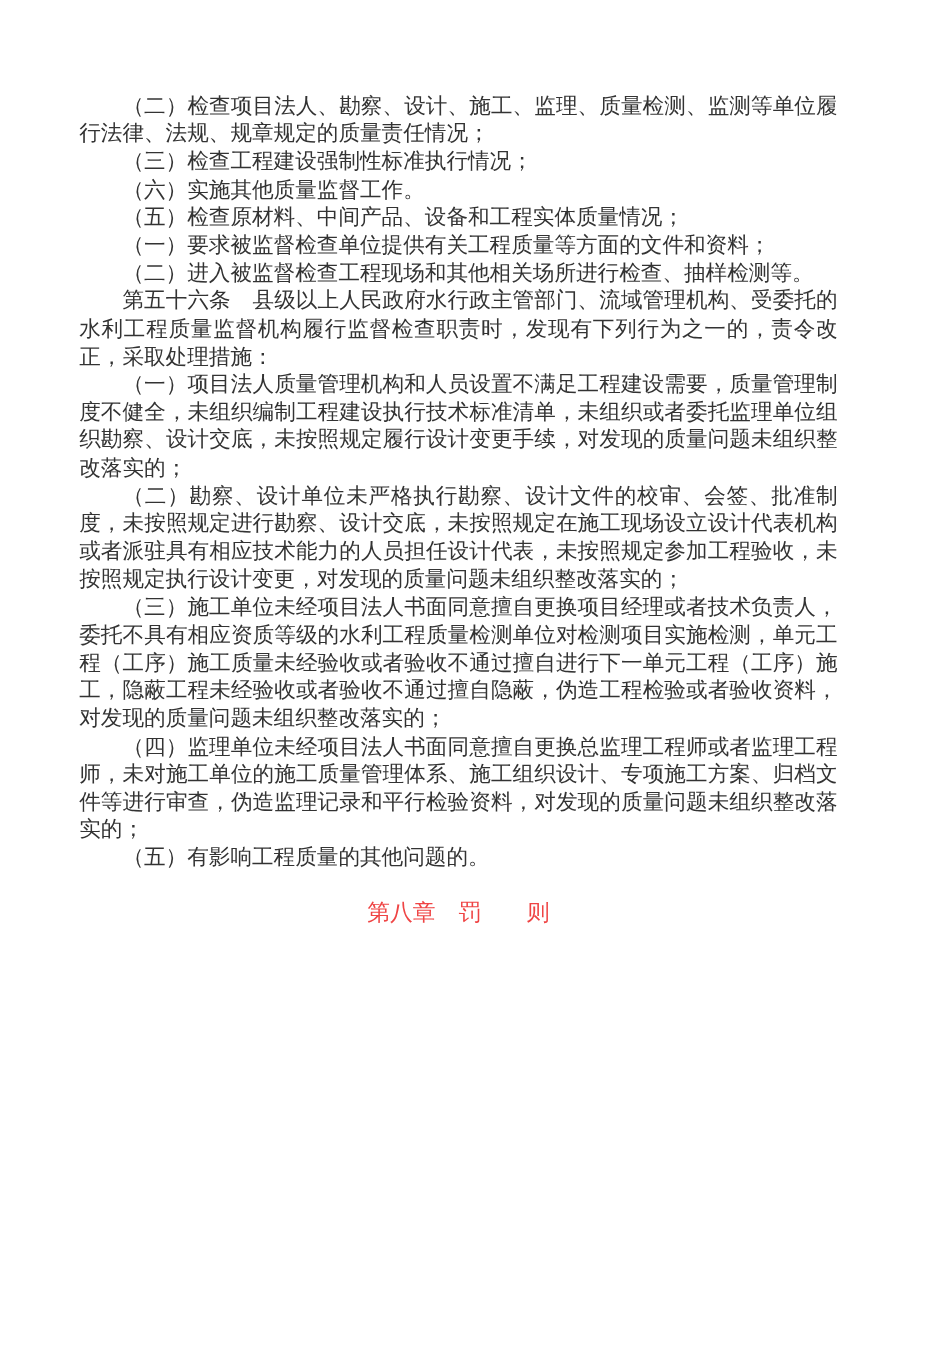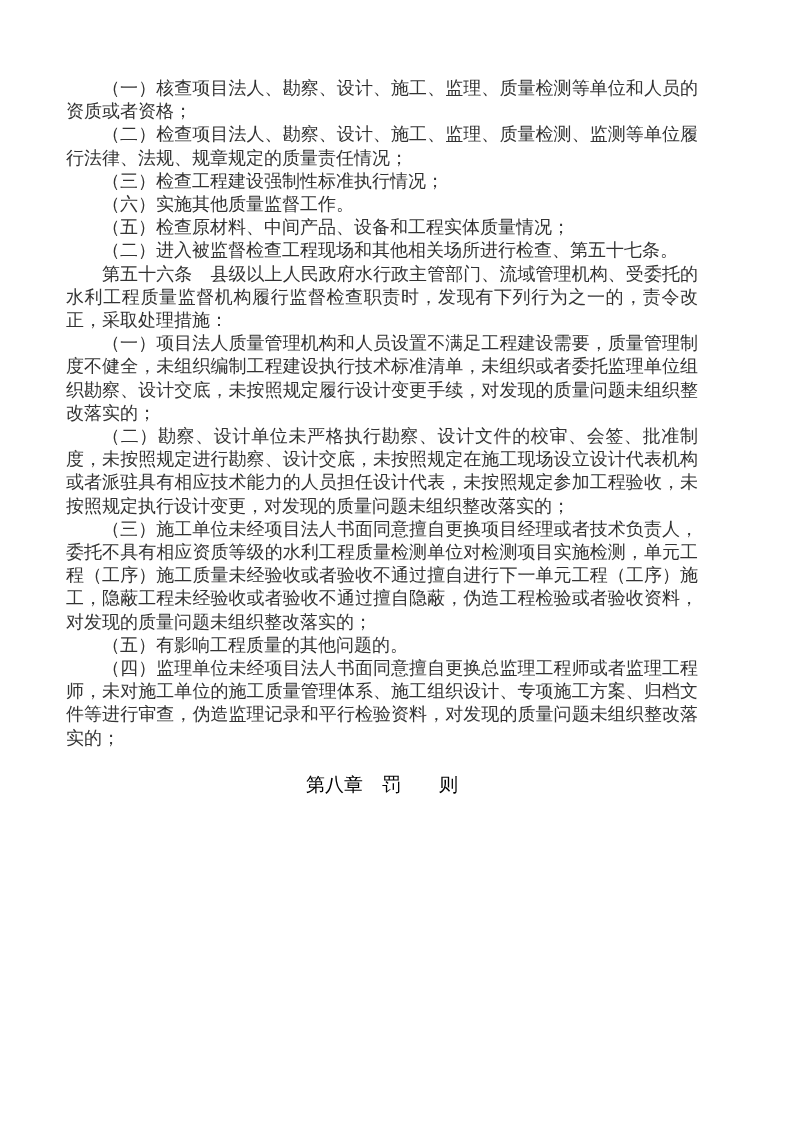--- a/index.html
+++ b/index.html
@@ -31,35 +31,35 @@
     padding: 0;
     text-indent: 2em;
   }
   .chapter-heading {
     margin: 23px 0 0 0;
     padding: 0;
     text-align: center;
     font-size: 19px;
     font-weight: normal;
     line-height: 23.2px;
-    color: #000000;
+    color: #ef4444;
   }
 </style>
 </head>
 <body>
 
 <div class="page">
   <div class="content">
-    <p>（一）核查项目法人、勘察、设计、施工、监理、质量检测等单位和人员的资质或者资格；</p>
     <p>（二）检查项目法人、勘察、设计、施工、监理、质量检测、监测等单位履行法律、法规、规章规定的质量责任情况；</p>
     <p>（三）检查工程建设强制性标准执行情况；</p>
     <p>（六）实施其他质量监督工作。</p>
     <p>（五）检查原材料、中间产品、设备和工程实体质量情况；</p>
-    <p>（二）进入被监督检查工程现场和其他相关场所进行检查、第五十七条。</p>
+    <p>（一）要求被监督检查单位提供有关工程质量等方面的文件和资料；</p>
+    <p>（二）进入被监督检查工程现场和其他相关场所进行检查、抽样检测等。</p>
     <p>第五十六条　县级以上人民政府水行政主管部门、流域管理机构、受委托的水利工程质量监督机构履行监督检查职责时，发现有下列行为之一的，责令改正，采取处理措施：</p>
     <p>（一）项目法人质量管理机构和人员设置不满足工程建设需要，质量管理制度不健全，未组织编制工程建设执行技术标准清单，未组织或者委托监理单位组织勘察、设计交底，未按照规定履行设计变更手续，对发现的质量问题未组织整改落实的；</p>
     <p>（二）勘察、设计单位未严格执行勘察、设计文件的校审、会签、批准制度，未按照规定进行勘察、设计交底，未按照规定在施工现场设立设计代表机构或者派驻具有相应技术能力的人员担任设计代表，未按照规定参加工程验收，未按照规定执行设计变更，对发现的质量问题未组织整改落实的；</p>
     <p>（三）施工单位未经项目法人书面同意擅自更换项目经理或者技术负责人，委托不具有相应资质等级的水利工程质量检测单位对检测项目实施检测，单元工程（工序）施工质量未经验收或者验收不通过擅自进行下一单元工程（工序）施工，隐蔽工程未经验收或者验收不通过擅自隐蔽，伪造工程检验或者验收资料，对发现的质量问题未组织整改落实的；</p>
+    <p>（四）监理单位未经项目法人书面同意擅自更换总监理工程师或者监理工程师，未对施工单位的施工质量管理体系、施工组织设计、专项施工方案、归档文件等进行审查，伪造监理记录和平行检验资料，对发现的质量问题未组织整改落实的；</p>
     <p>（五）有影响工程质量的其他问题的。</p>
-    <p>（四）监理单位未经项目法人书面同意擅自更换总监理工程师或者监理工程师，未对施工单位的施工质量管理体系、施工组织设计、专项施工方案、归档文件等进行审查，伪造监理记录和平行检验资料，对发现的质量问题未组织整改落实的；</p>
     <h2 class="chapter-heading">第八章　罚　　则</h2>
   </div>
 </div>
 
 </body></html>

